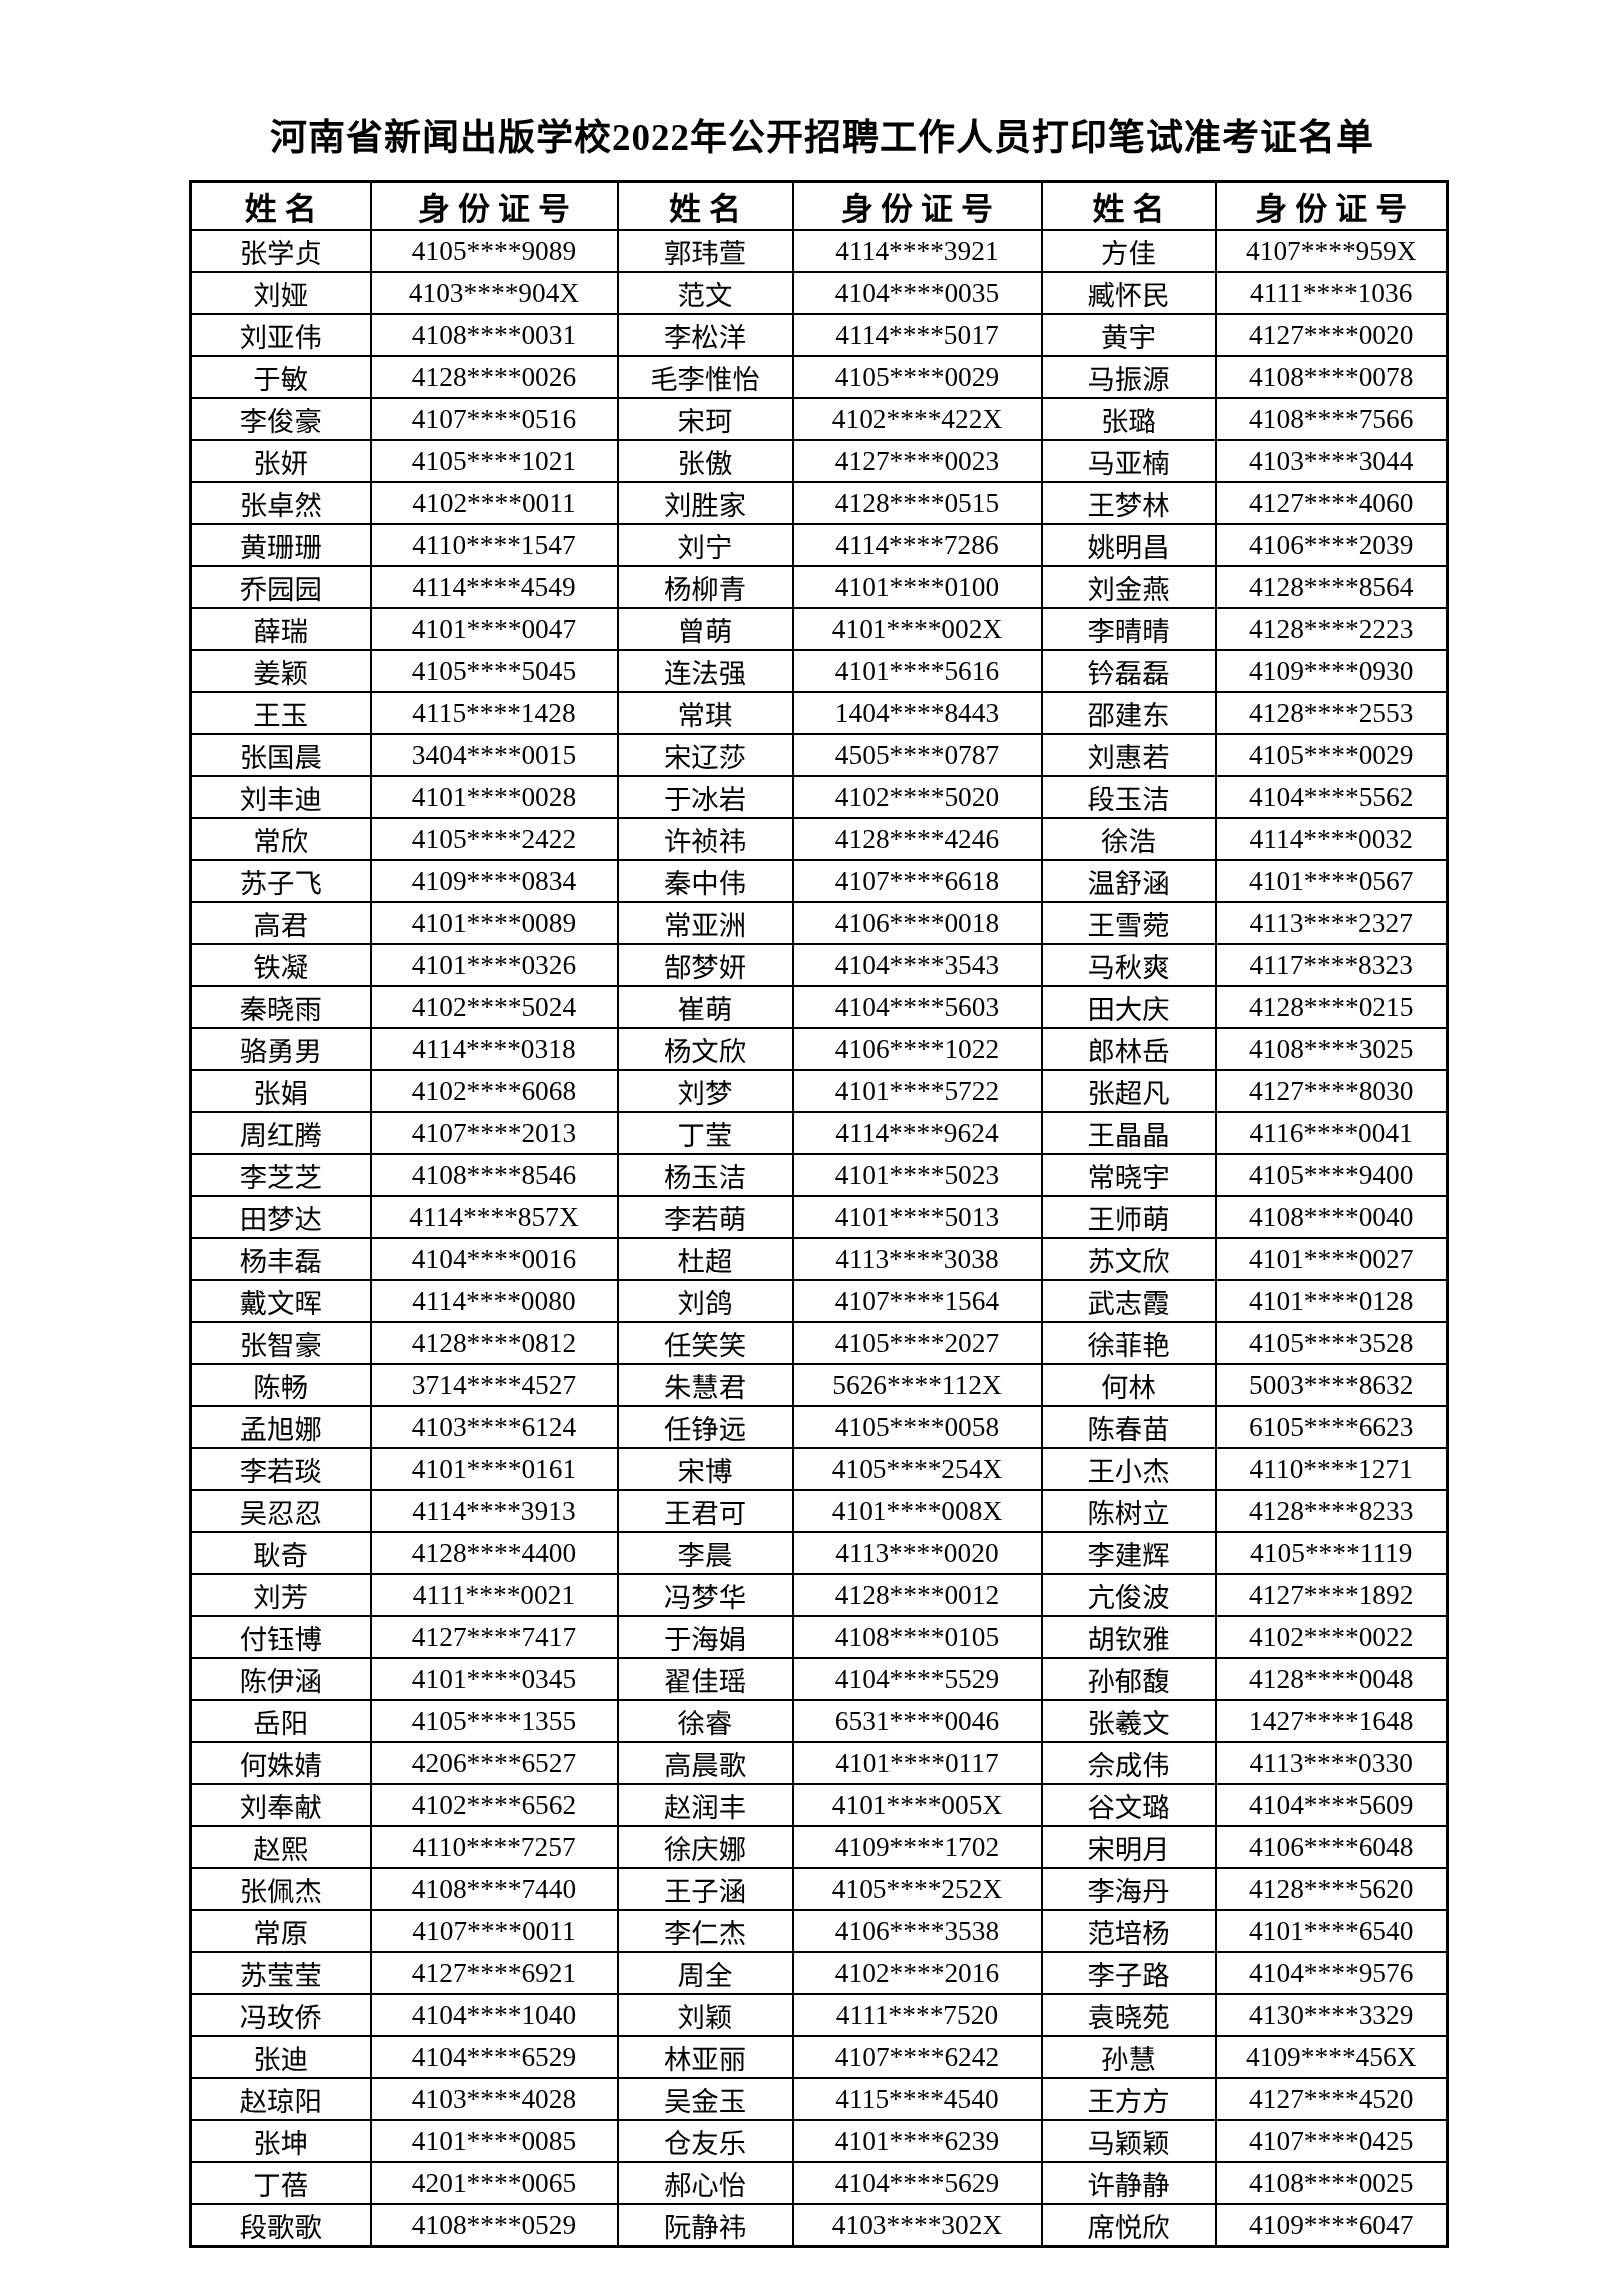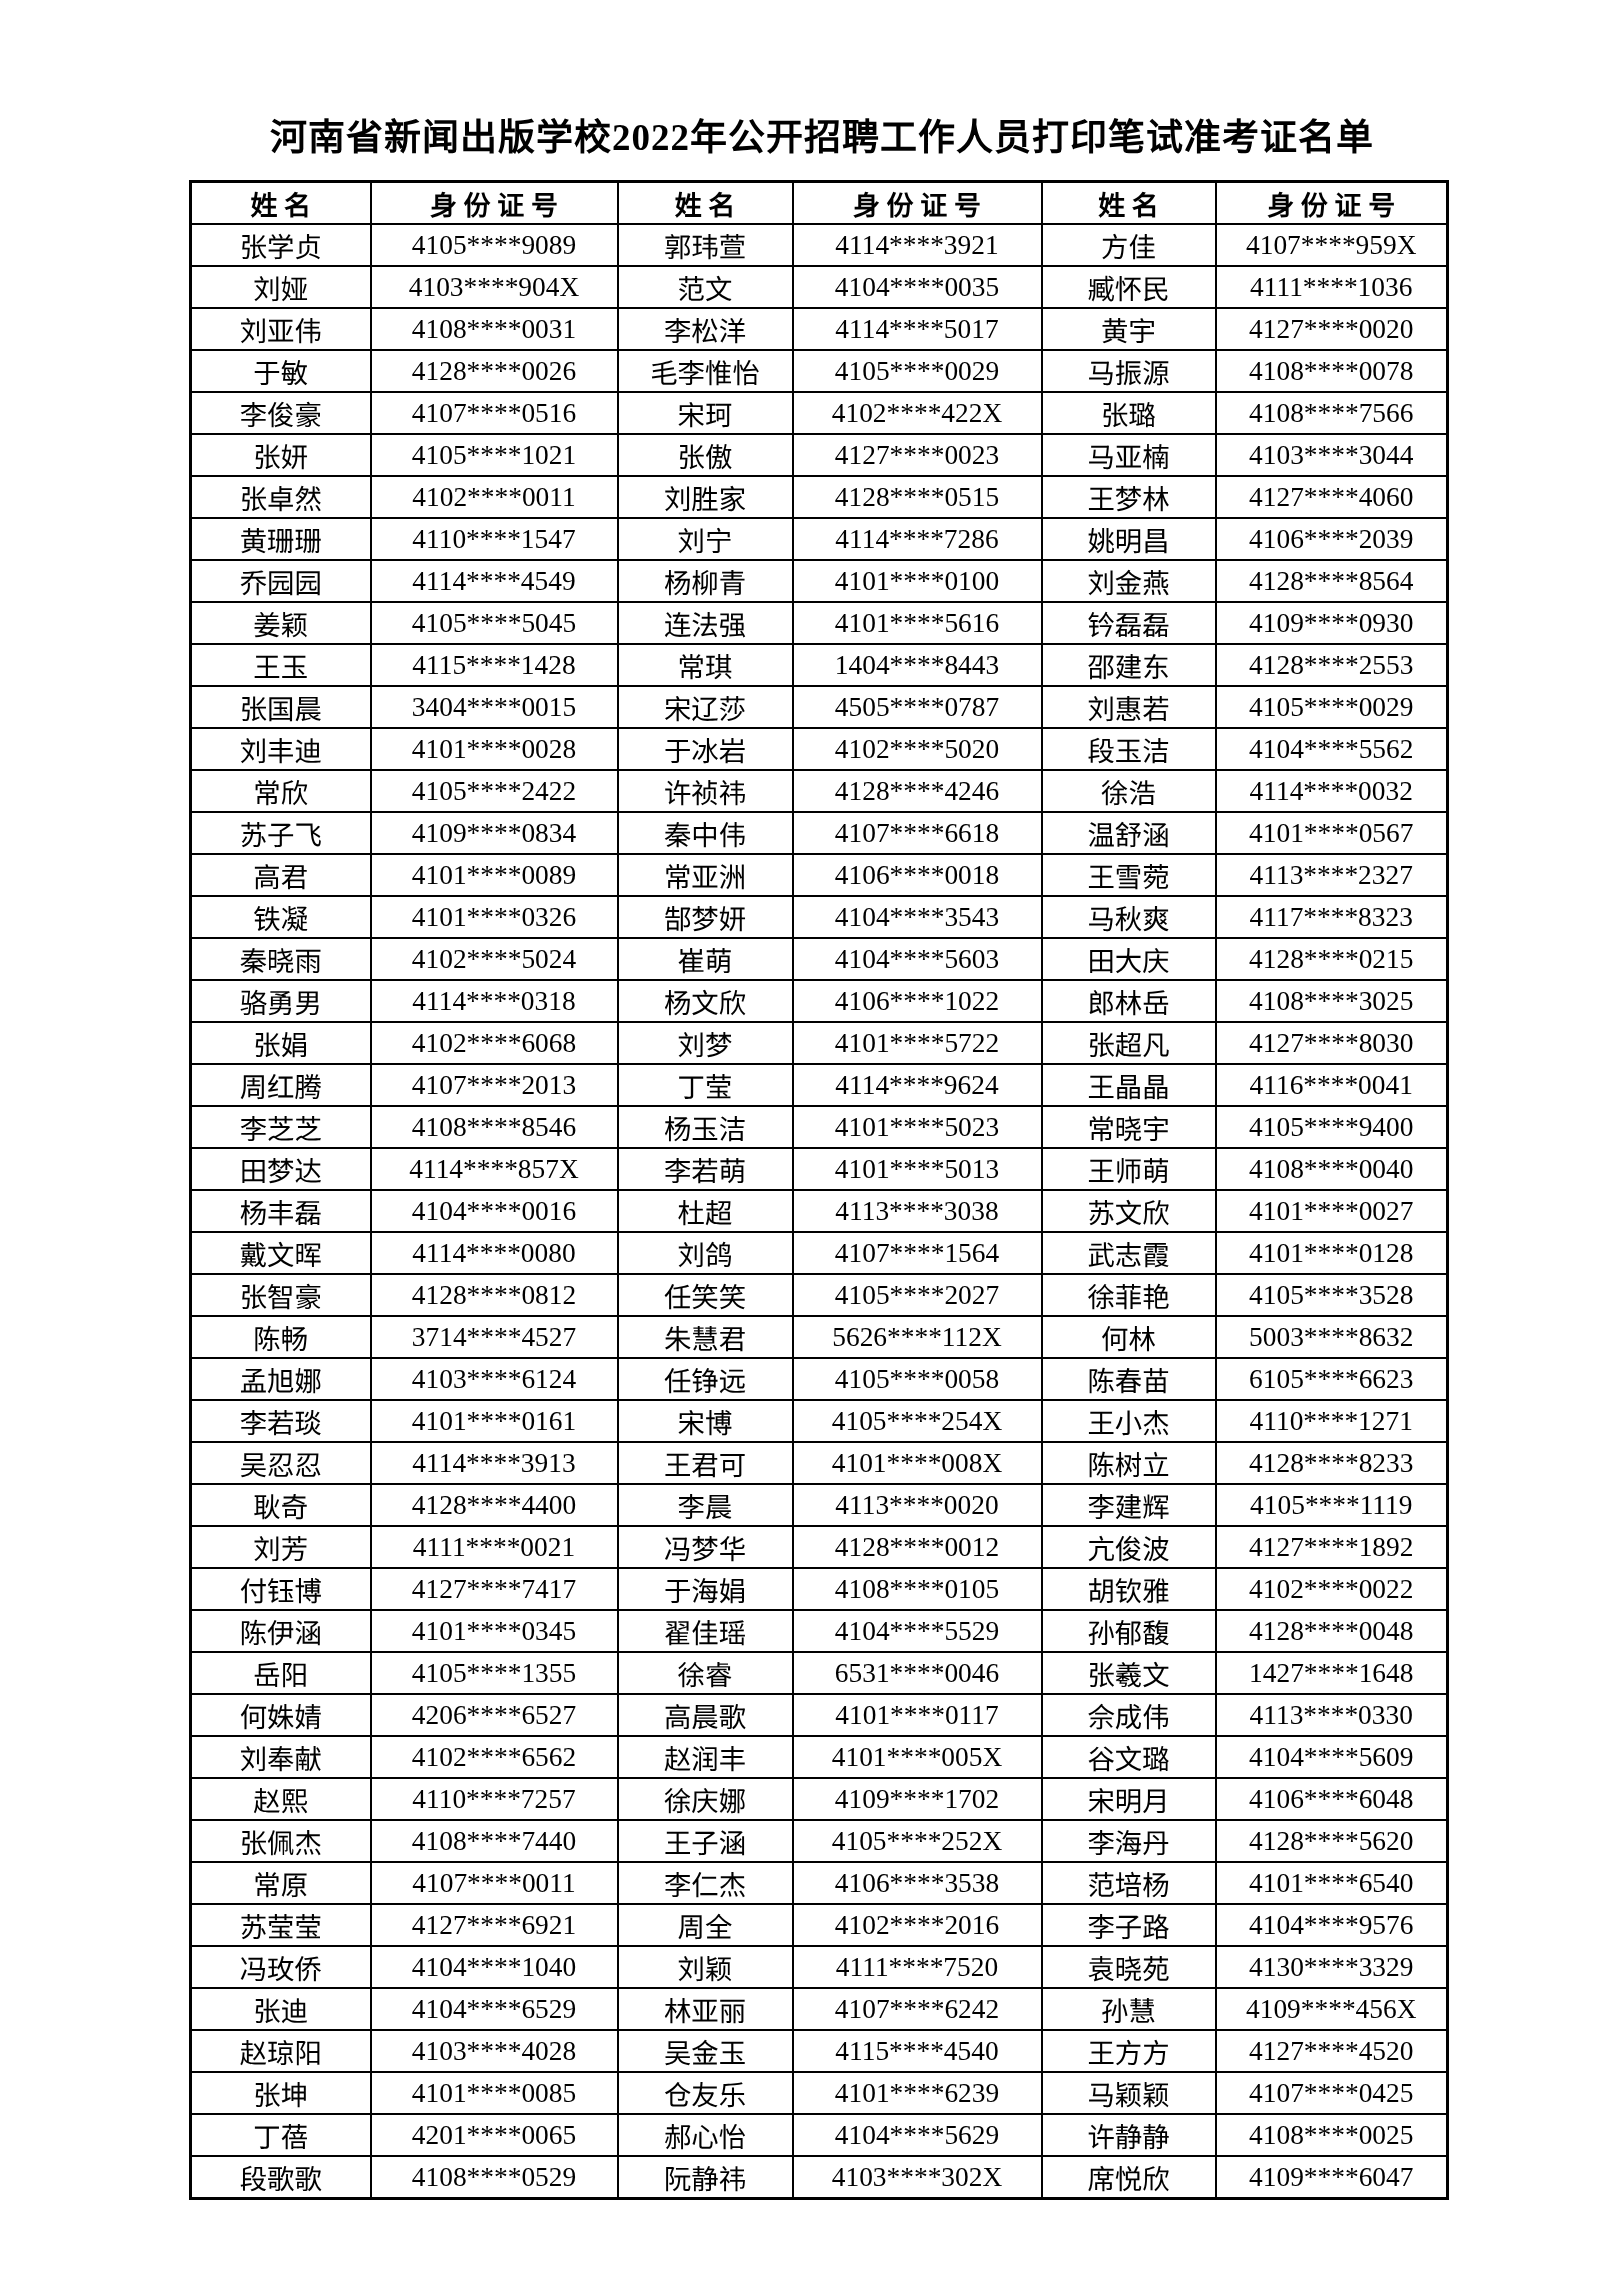--- a/index.html
+++ b/index.html
@@ -44,21 +44,21 @@
   table.roster td {
     border: 2.9px solid #000000;
     text-align: center;
     vertical-align: middle;
     padding: 0;
     white-space: nowrap;
     overflow: hidden;
   }
   table.roster thead th {
     height: 40px;
-    font-size: 27px;
+    font-size: 32px;
     font-weight: bold;
     letter-spacing: 0.25em;
     text-indent: 0.25em;
   }
   table.roster td {
     height: 37px;
     font-size: 27.4px;
     font-weight: normal;
   }
   td.name-cell {
@@ -160,20 +160,28 @@
         </tr>
         <tr>
           <td class="name-cell">乔园园</td>
           <td class="id-cell">4114****4549</td>
           <td class="name-cell">杨柳青</td>
           <td class="id-cell">4101****0100</td>
           <td class="name-cell">刘金燕</td>
           <td class="id-cell">4128****8564</td>
         </tr>
         <tr>
+          <td class="name-cell">薛瑞</td>
+          <td class="id-cell">4101****0047</td>
+          <td class="name-cell">曾萌</td>
+          <td class="id-cell">4101****002X</td>
+          <td class="name-cell">李晴晴</td>
+          <td class="id-cell">4128****2223</td>
+        </tr>
+        <tr>
           <td class="name-cell">姜颖</td>
           <td class="id-cell">4105****5045</td>
           <td class="name-cell">连法强</td>
           <td class="id-cell">4101****5616</td>
           <td class="name-cell">钤磊磊</td>
           <td class="id-cell">4109****0930</td>
         </tr>
         <tr>
           <td class="name-cell">王玉</td>
           <td class="id-cell">4115****1428</td>

